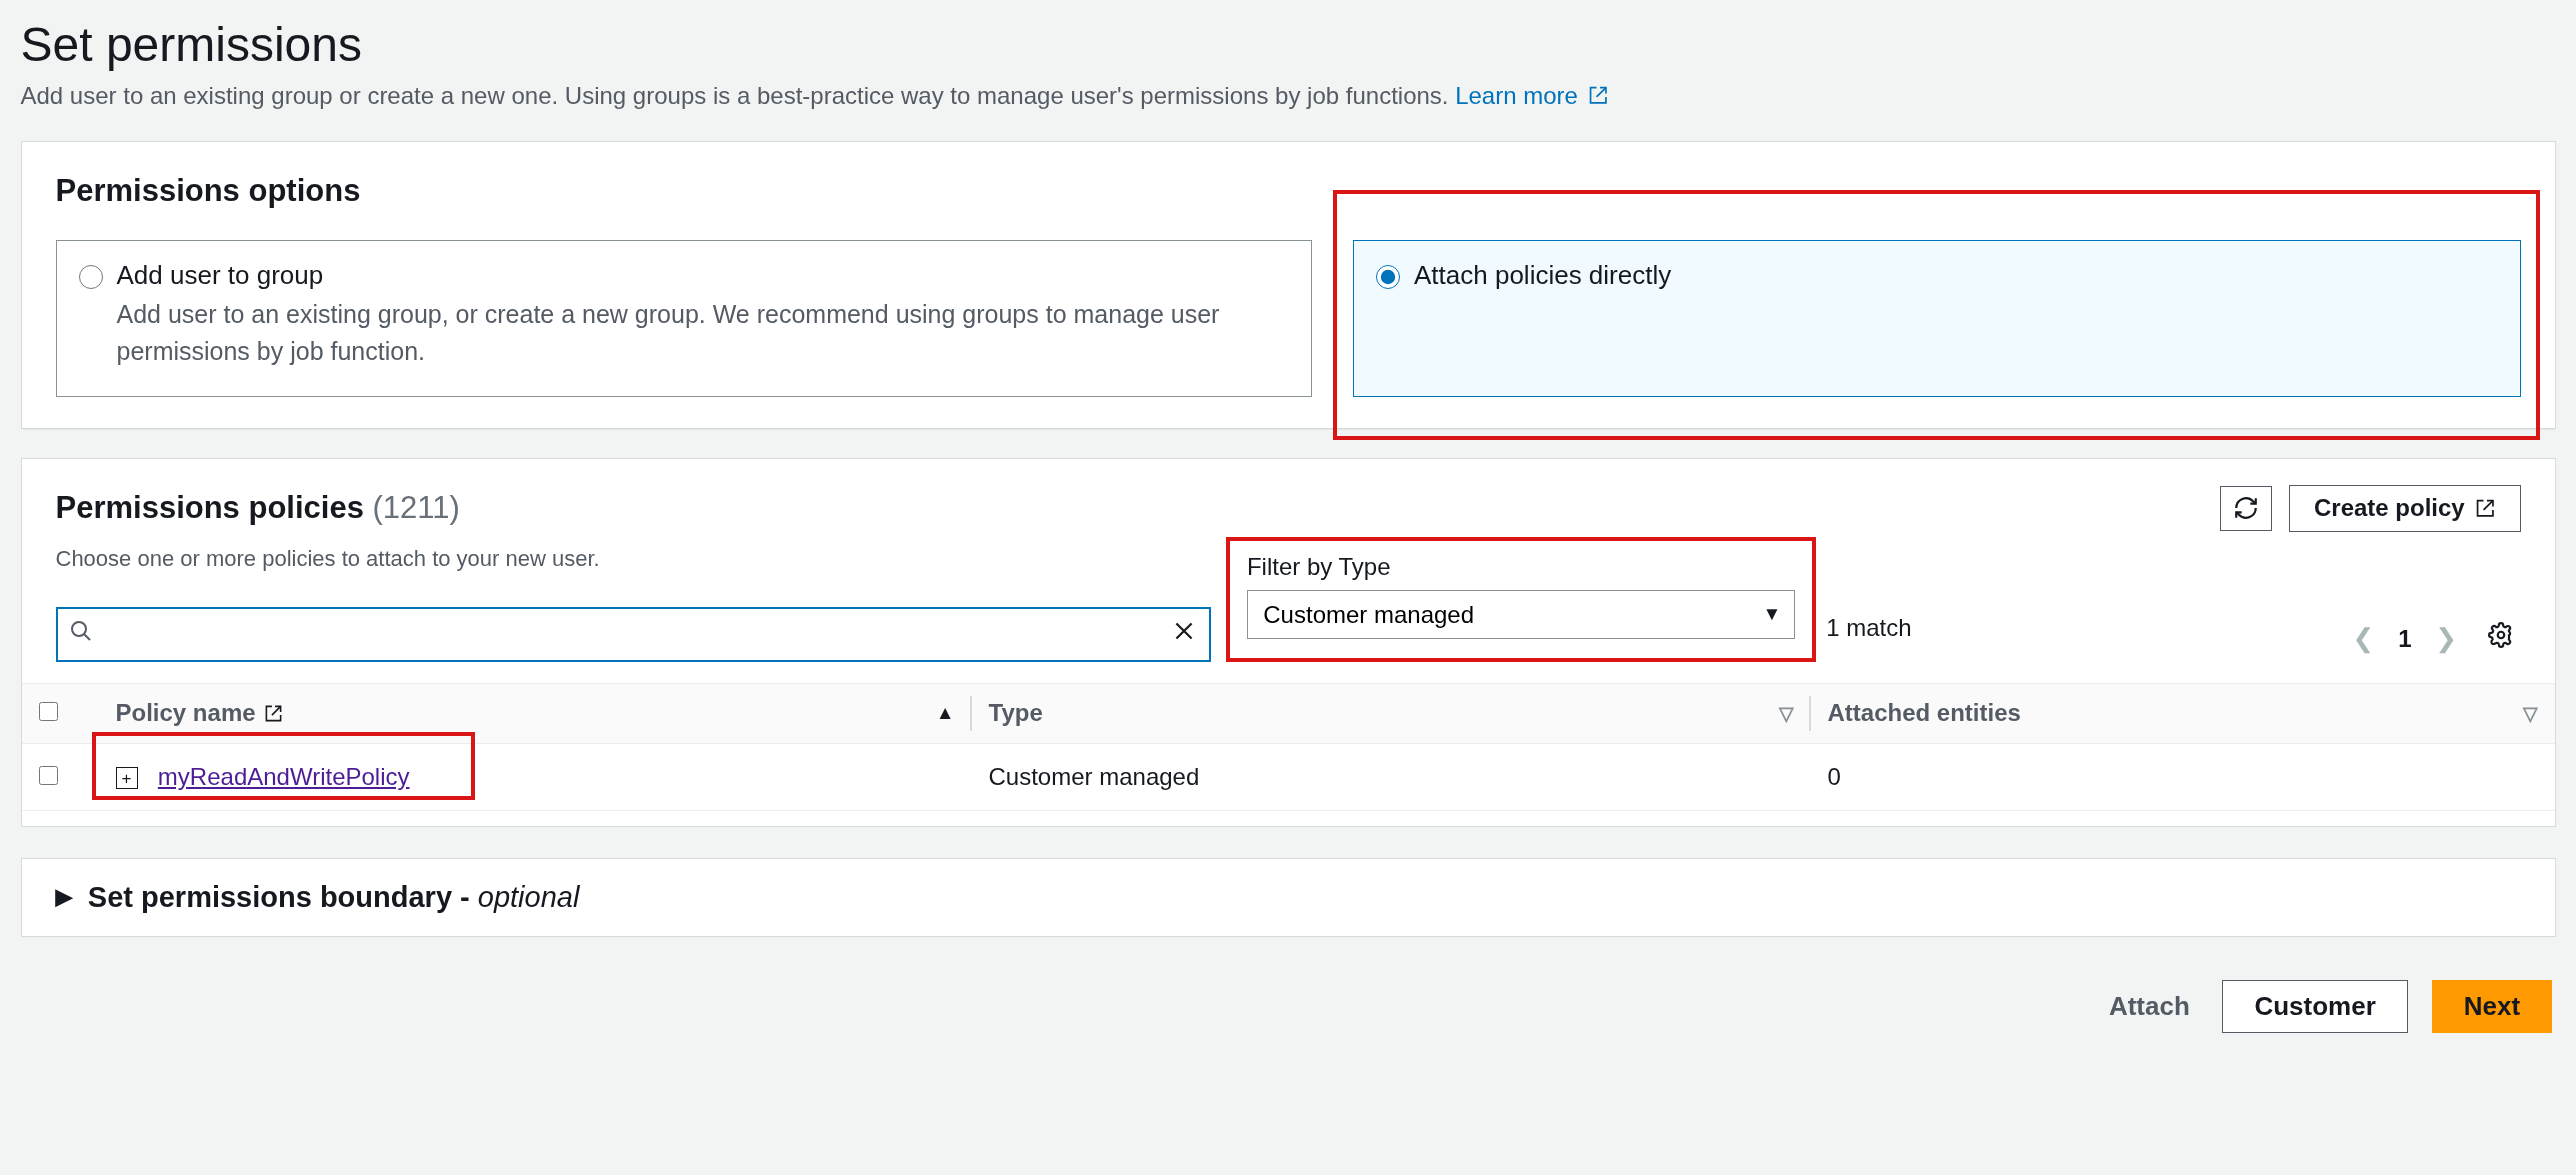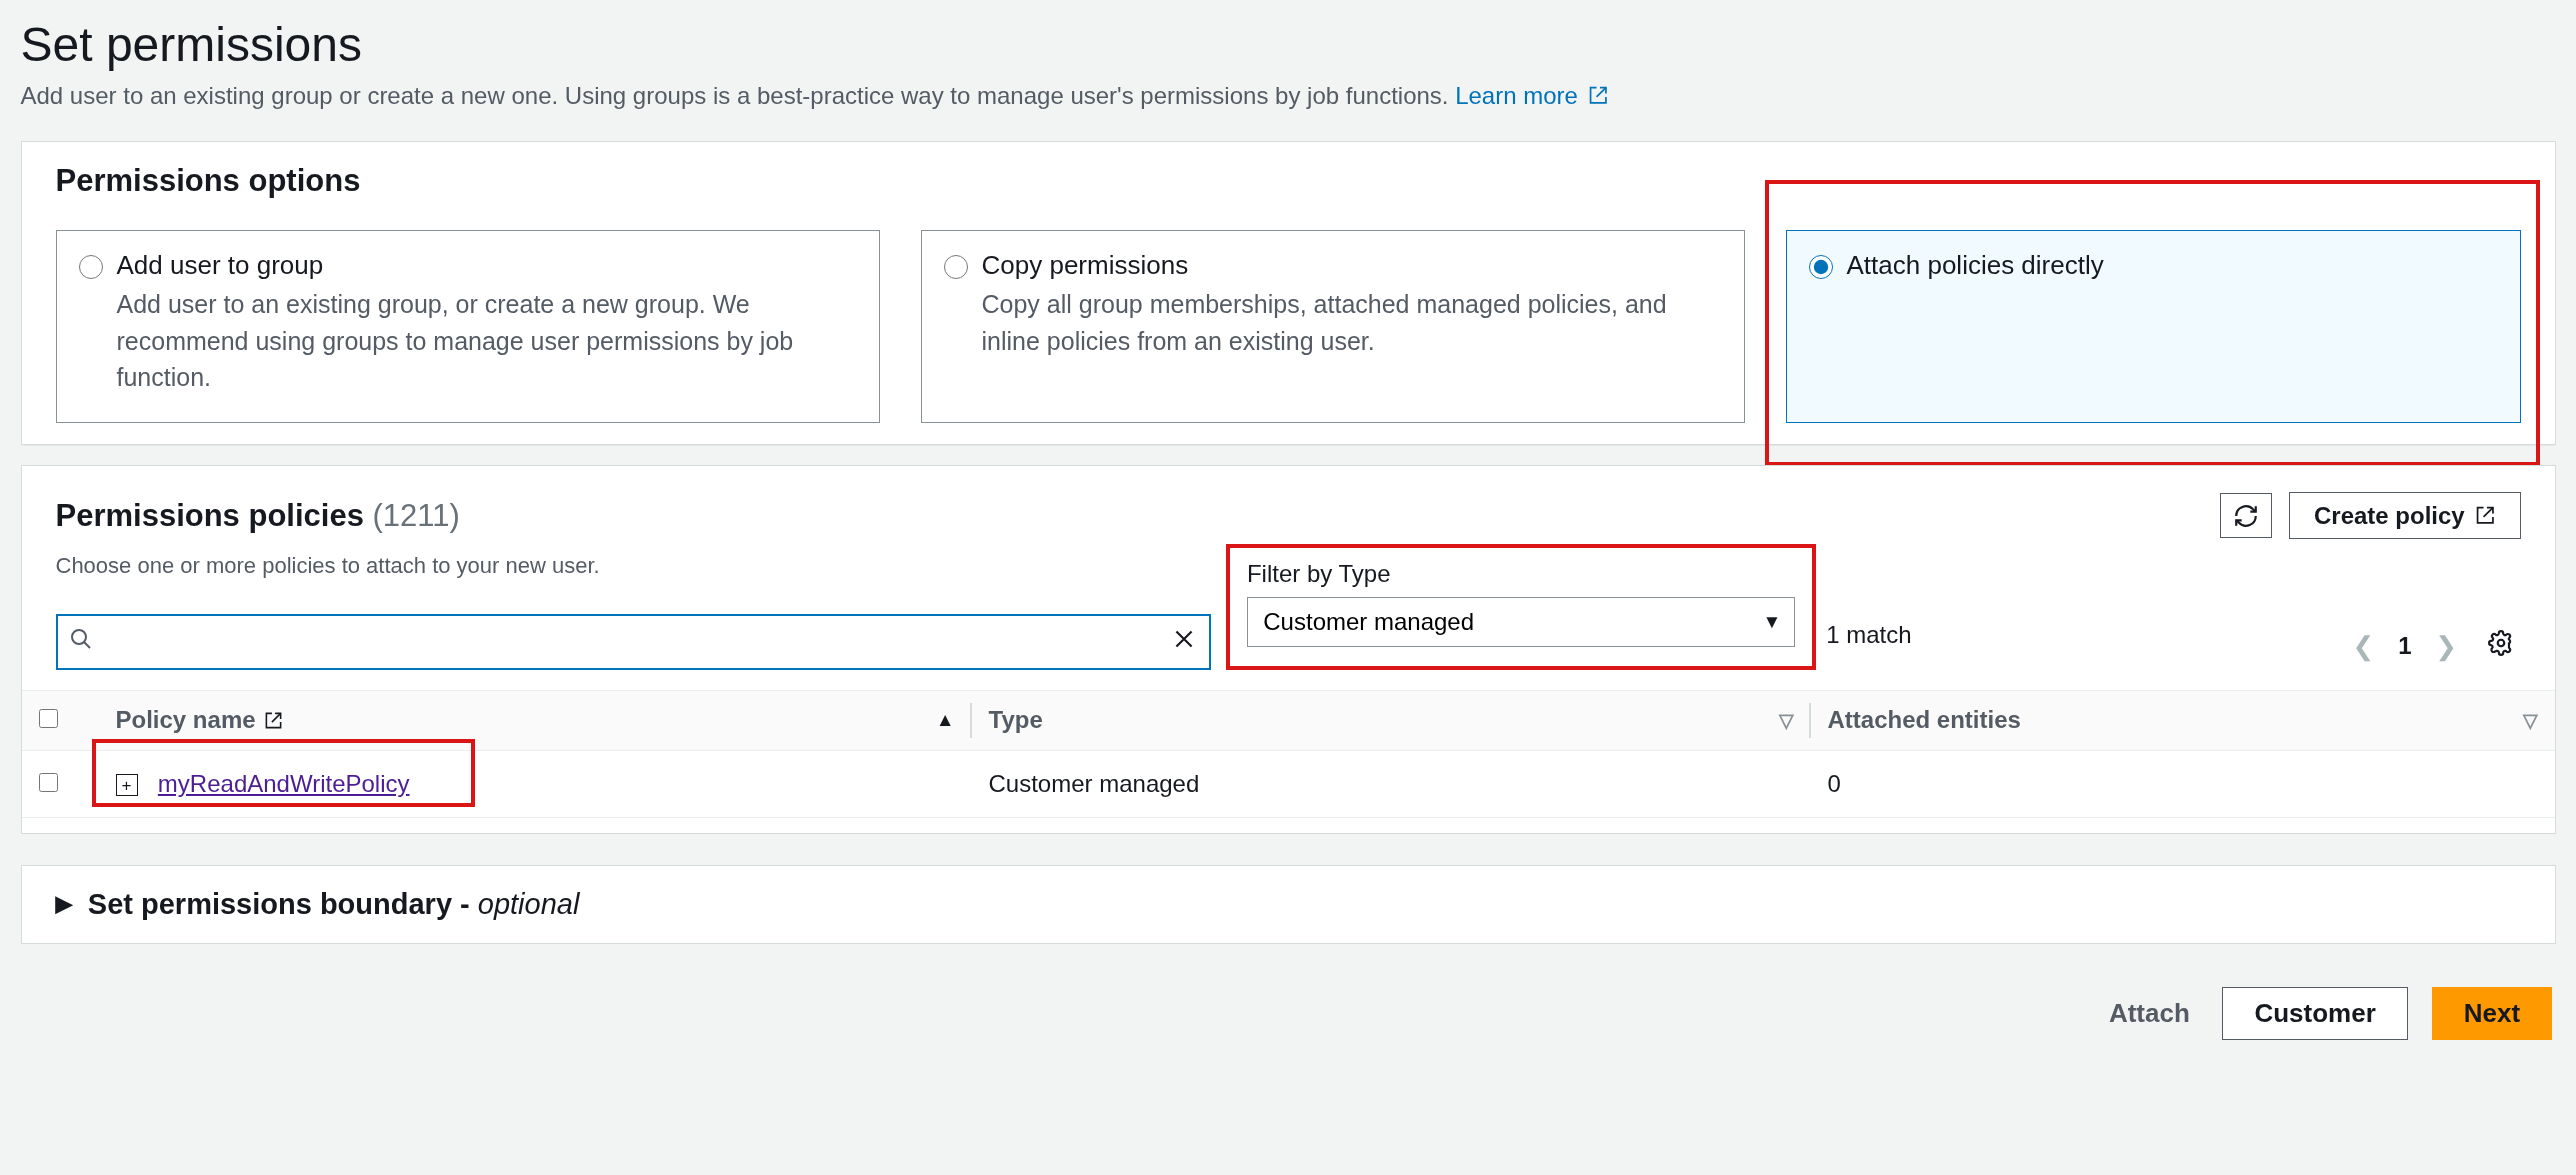--- a/index.html
+++ b/index.html
@@ -22,22 +22,22 @@
     color: #545b64;
     margin-bottom: 31px;
   }
   .page-desc a { color: #0073bb; text-decoration: none; }
   .ext-icon { display:inline-block; vertical-align: -1.7px; margin-left:3.4px; }
 
   .panel {
     background: #fff;
     border: 0.9px solid #d5dbdb;
     box-shadow: 0 0.9px 0.9px rgba(0,0,0,.05);
-    margin-bottom: 20px;
-    padding: 21px 34px;
+    margin-bottom: 29px;
+    padding: 31px 34px;
   }
   .panel-plain {
     background: #fff;
     border: 0.9px solid #d5dbdb;
     margin-bottom: 31px;
   }
 
   .panel h2 {
     font-size: 31px;
     font-weight: 700;
@@ -219,25 +219,20 @@
   </a>
 </p>
 
 <div class="panel rel">
   <h2>Permissions options</h2>
   <div class="options-row">
     <label class="option-card">
       <input type="radio" name="permopt" style="">
       <div class="option-title">Add user to group</div>
       <div class="option-desc">Add user to an existing group, or create a new group. We recommend using groups to manage user permissions by job function.</div>
-    </label>
-    <label class="option-card">
-      <input type="radio" name="permopt" style="">
-      <div class="option-title">Copy permissions</div>
-      <div class="option-desc">Copy all group memberships, attached managed policies, and inline policies from an existing user.</div>
     </label>
     <div class="rel" style="flex:1;">
       <label class="option-card selected" style="height:100%; display:block;">
         <input type="radio" name="permopt" checked="" style="">
         <div class="option-title">Attach policies directly</div>
       </label>
       <div class="hl-red" style="position:absolute; left:-20.5px; right:-19px; top:-50px; bottom:-43px; pointer-events:none;"></div>
     </div>
   </div>
 </div>

